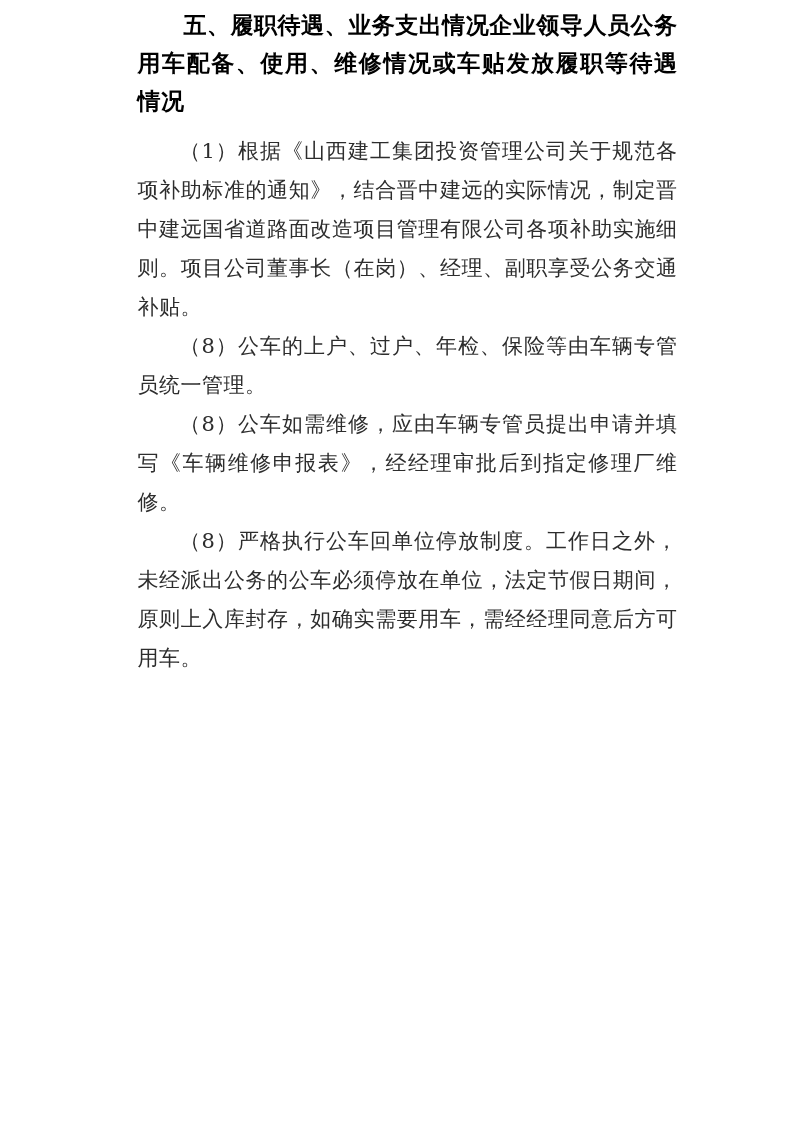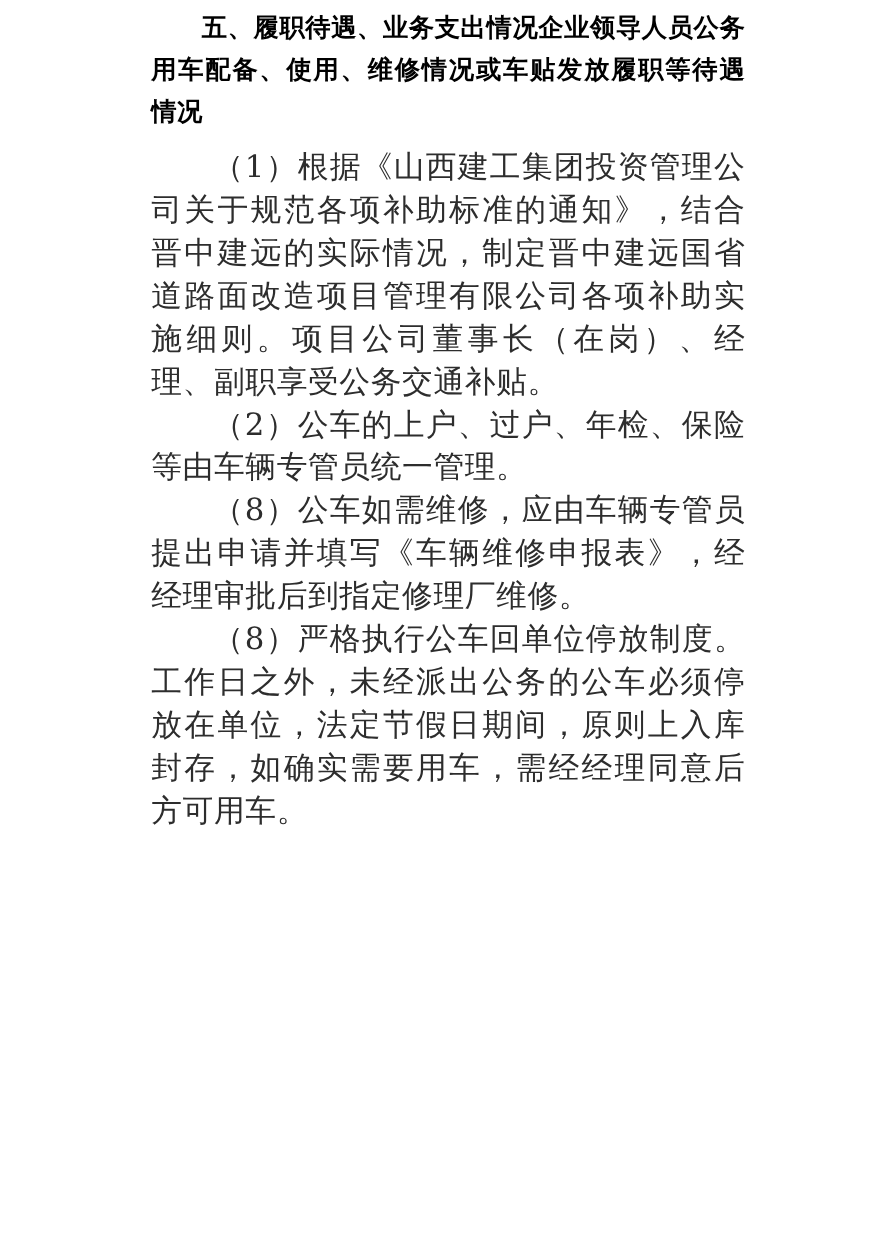--- a/index.html
+++ b/index.html
@@ -24,34 +24,34 @@
     font-size: 23px;
     line-height: 38px;
     letter-spacing: 0.5px;
     color: #000000;
     text-indent: 2em;
     text-align: justify;
   }
   .doc-para {
     margin: 0;
     font-family: "DejaVu Serif", "Liberation Serif", serif;
-    font-size: 28px;
+    font-size: 21px;
     line-height: 39px;
     letter-spacing: 0.5px;
     color: #2d2d2d;
     text-indent: 2em;
     text-align: justify;
   }
 </style>
 </head>
 <body>
 
 <div class="page">
   <h1 class="doc-heading">五、履职待遇、业务支出情况企业领导人员公务用车配备、使用、维修情况或车贴发放履职等待遇情况</h1>
 
   <p class="doc-para">（1）根据《山西建工集团投资管理公司关于规范各项补助标准的通知》，结合晋中建远的实际情况，制定晋中建远国省道路面改造项目管理有限公司各项补助实施细则。项目公司董事长（在岗）、经理、副职享受公务交通补贴。</p>
 
-  <p class="doc-para">（2）公车的上户、过户、年检、保险等由车辆专管员统一管理。</p>
+  <p class="doc-para">（8）公车的上户、过户、年检、保险等由车辆专管员统一管理。</p>
 
   <p class="doc-para">（8）公车如需维修，应由车辆专管员提出申请并填写《车辆维修申报表》，经经理审批后到指定修理厂维修。</p>
 
   <p class="doc-para">（8）严格执行公车回单位停放制度。工作日之外，未经派出公务的公车必须停放在单位，法定节假日期间，原则上入库封存，如确实需要用车，需经经理同意后方可用车。</p>
 </div>
 
 </body></html>

